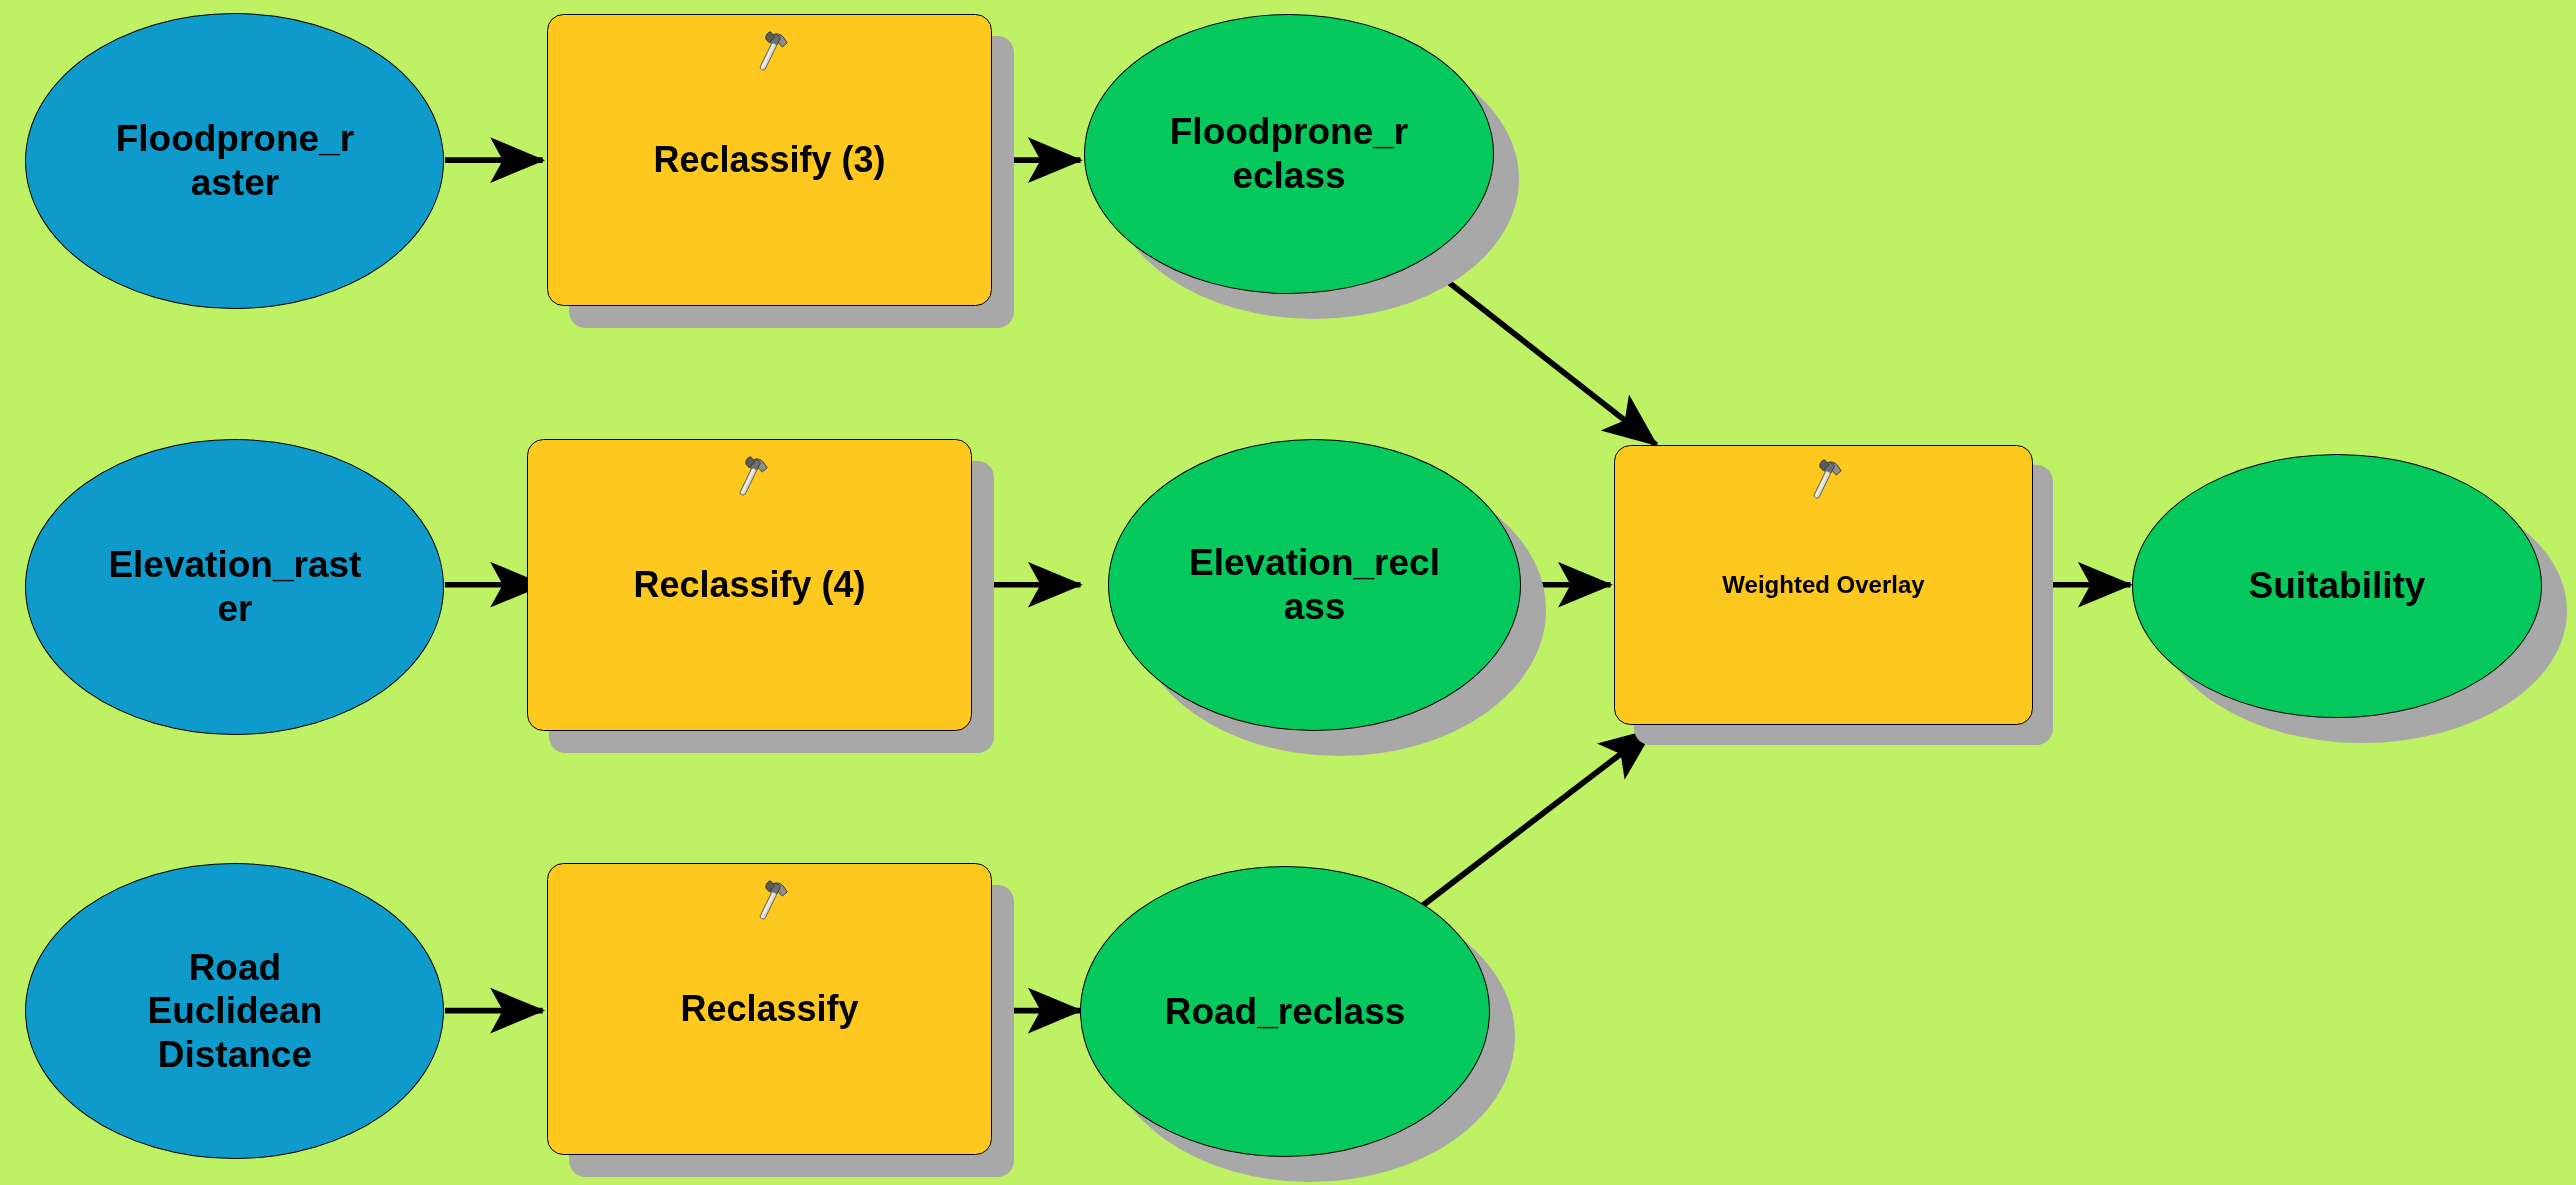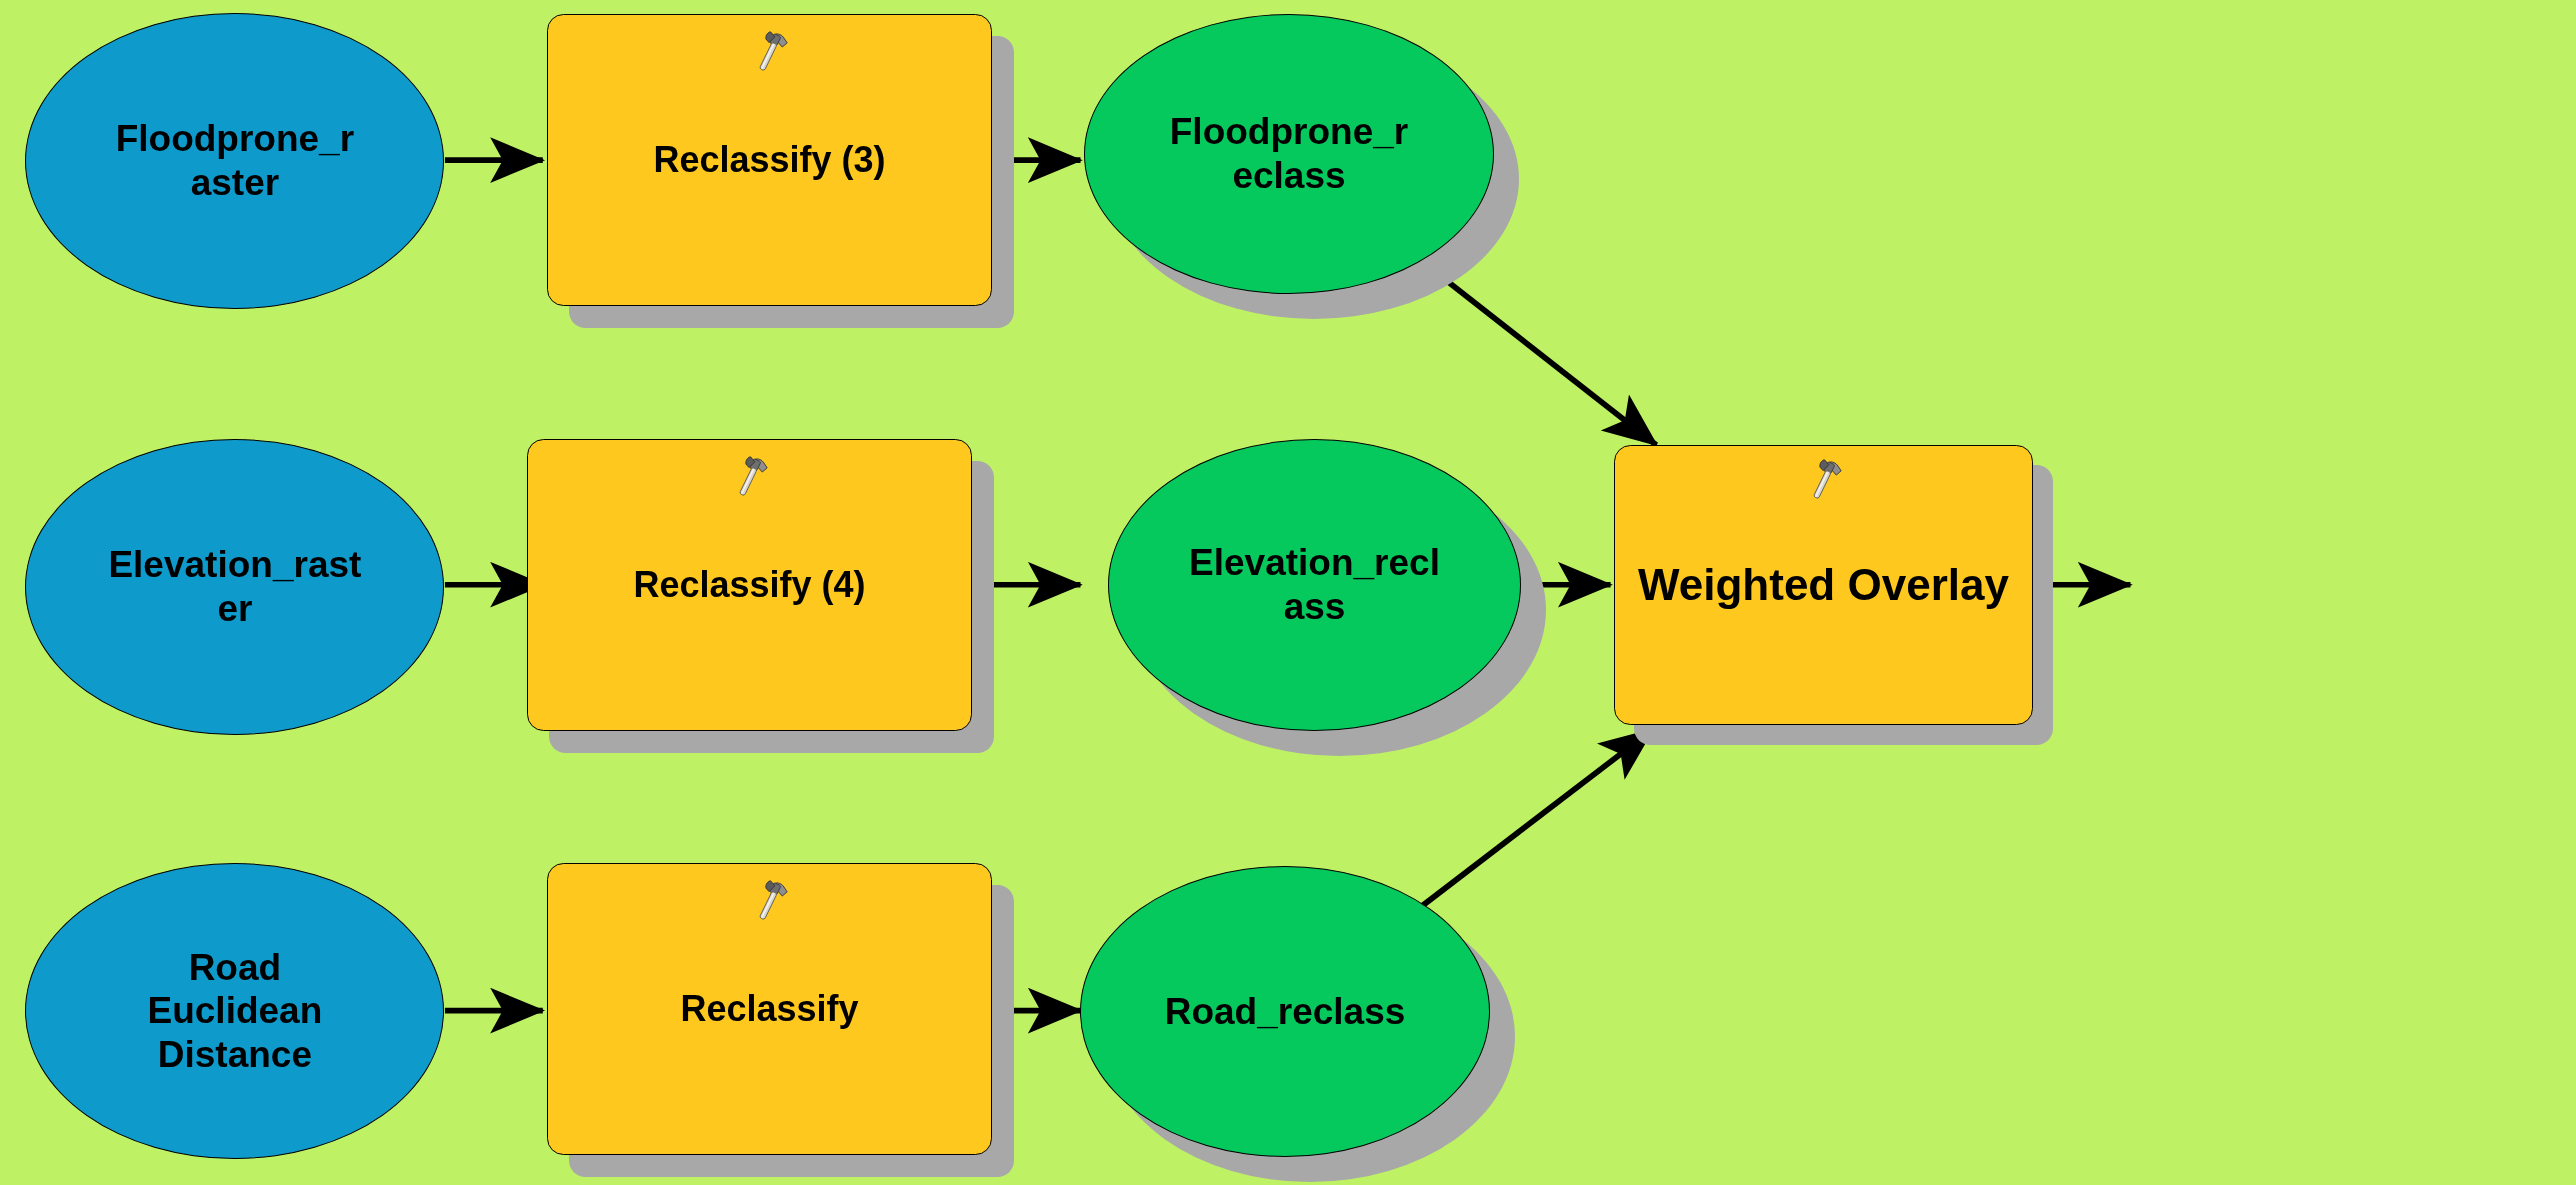--- a/index.html
+++ b/index.html
@@ -158,23 +158,28 @@
     <div class="box"></div>
     <svg class="hammer" viewBox="0 0 64 64" style="top:10.2px;">
       <g transform="rotate(26 32 32)">
         <path d="M27 9 C27 6.5 33 5 37 7 L44 11 L41 18 L34 15 C30 13.6 27 11.6 27 9 Z" fill="#8e8e8e" stroke="#3a3a3a" stroke-width="1"></path>
         <rect x="25.5" y="8" width="9" height="12" rx="2" fill="#6f6f6f" stroke="#3a3a3a" stroke-width="1"></rect>
         <path d="M21 8 C18 10 17.5 15 20 18 L25 20 L28 11 Z" fill="#5c5c5c" stroke="#333" stroke-width="1"></path>
         <rect x="28" y="18" width="6.4" height="34" rx="2.6" fill="#d9d5cc" stroke="#5a5a5a" stroke-width="1"></rect>
         <rect x="29.6" y="19" width="1.9" height="32" fill="#f4f2ec"></rect>
       </g>
     </svg>
-    <div class="nodelabel" style="font-size:44px;">Weighted Overlay</div>
-  </div>
-
+    <div class="nodelabel" style="font-size:24px;">Weighted Overlay</div>
+  </div>
+
+  <div class="node" style="left:2132px;top:454px;width:410px;height:264px;">
+    <div class="shadow-ell" style="left:25.4px;top:25.4px;width:410px;height:264px;"></div>
+    <div class="ellipse green"></div>
+    <div class="nodelabel" style="font-size:37px;">Suitability</div>
+  </div>
 
   <div class="node" style="left:25.4px;top:863px;width:419px;height:296px;">
     <div class="ellipse blue"></div>
     <div class="nodelabel" style="font-size:37px;">Road
 Euclidean
 Distance</div>
   </div>
 
   <div class="node" style="left:547px;top:863px;width:445px;height:292px;">
     <div class="shadow-box" style="left:21.6px;top:21.6px;width:445px;height:292px;"></div>

